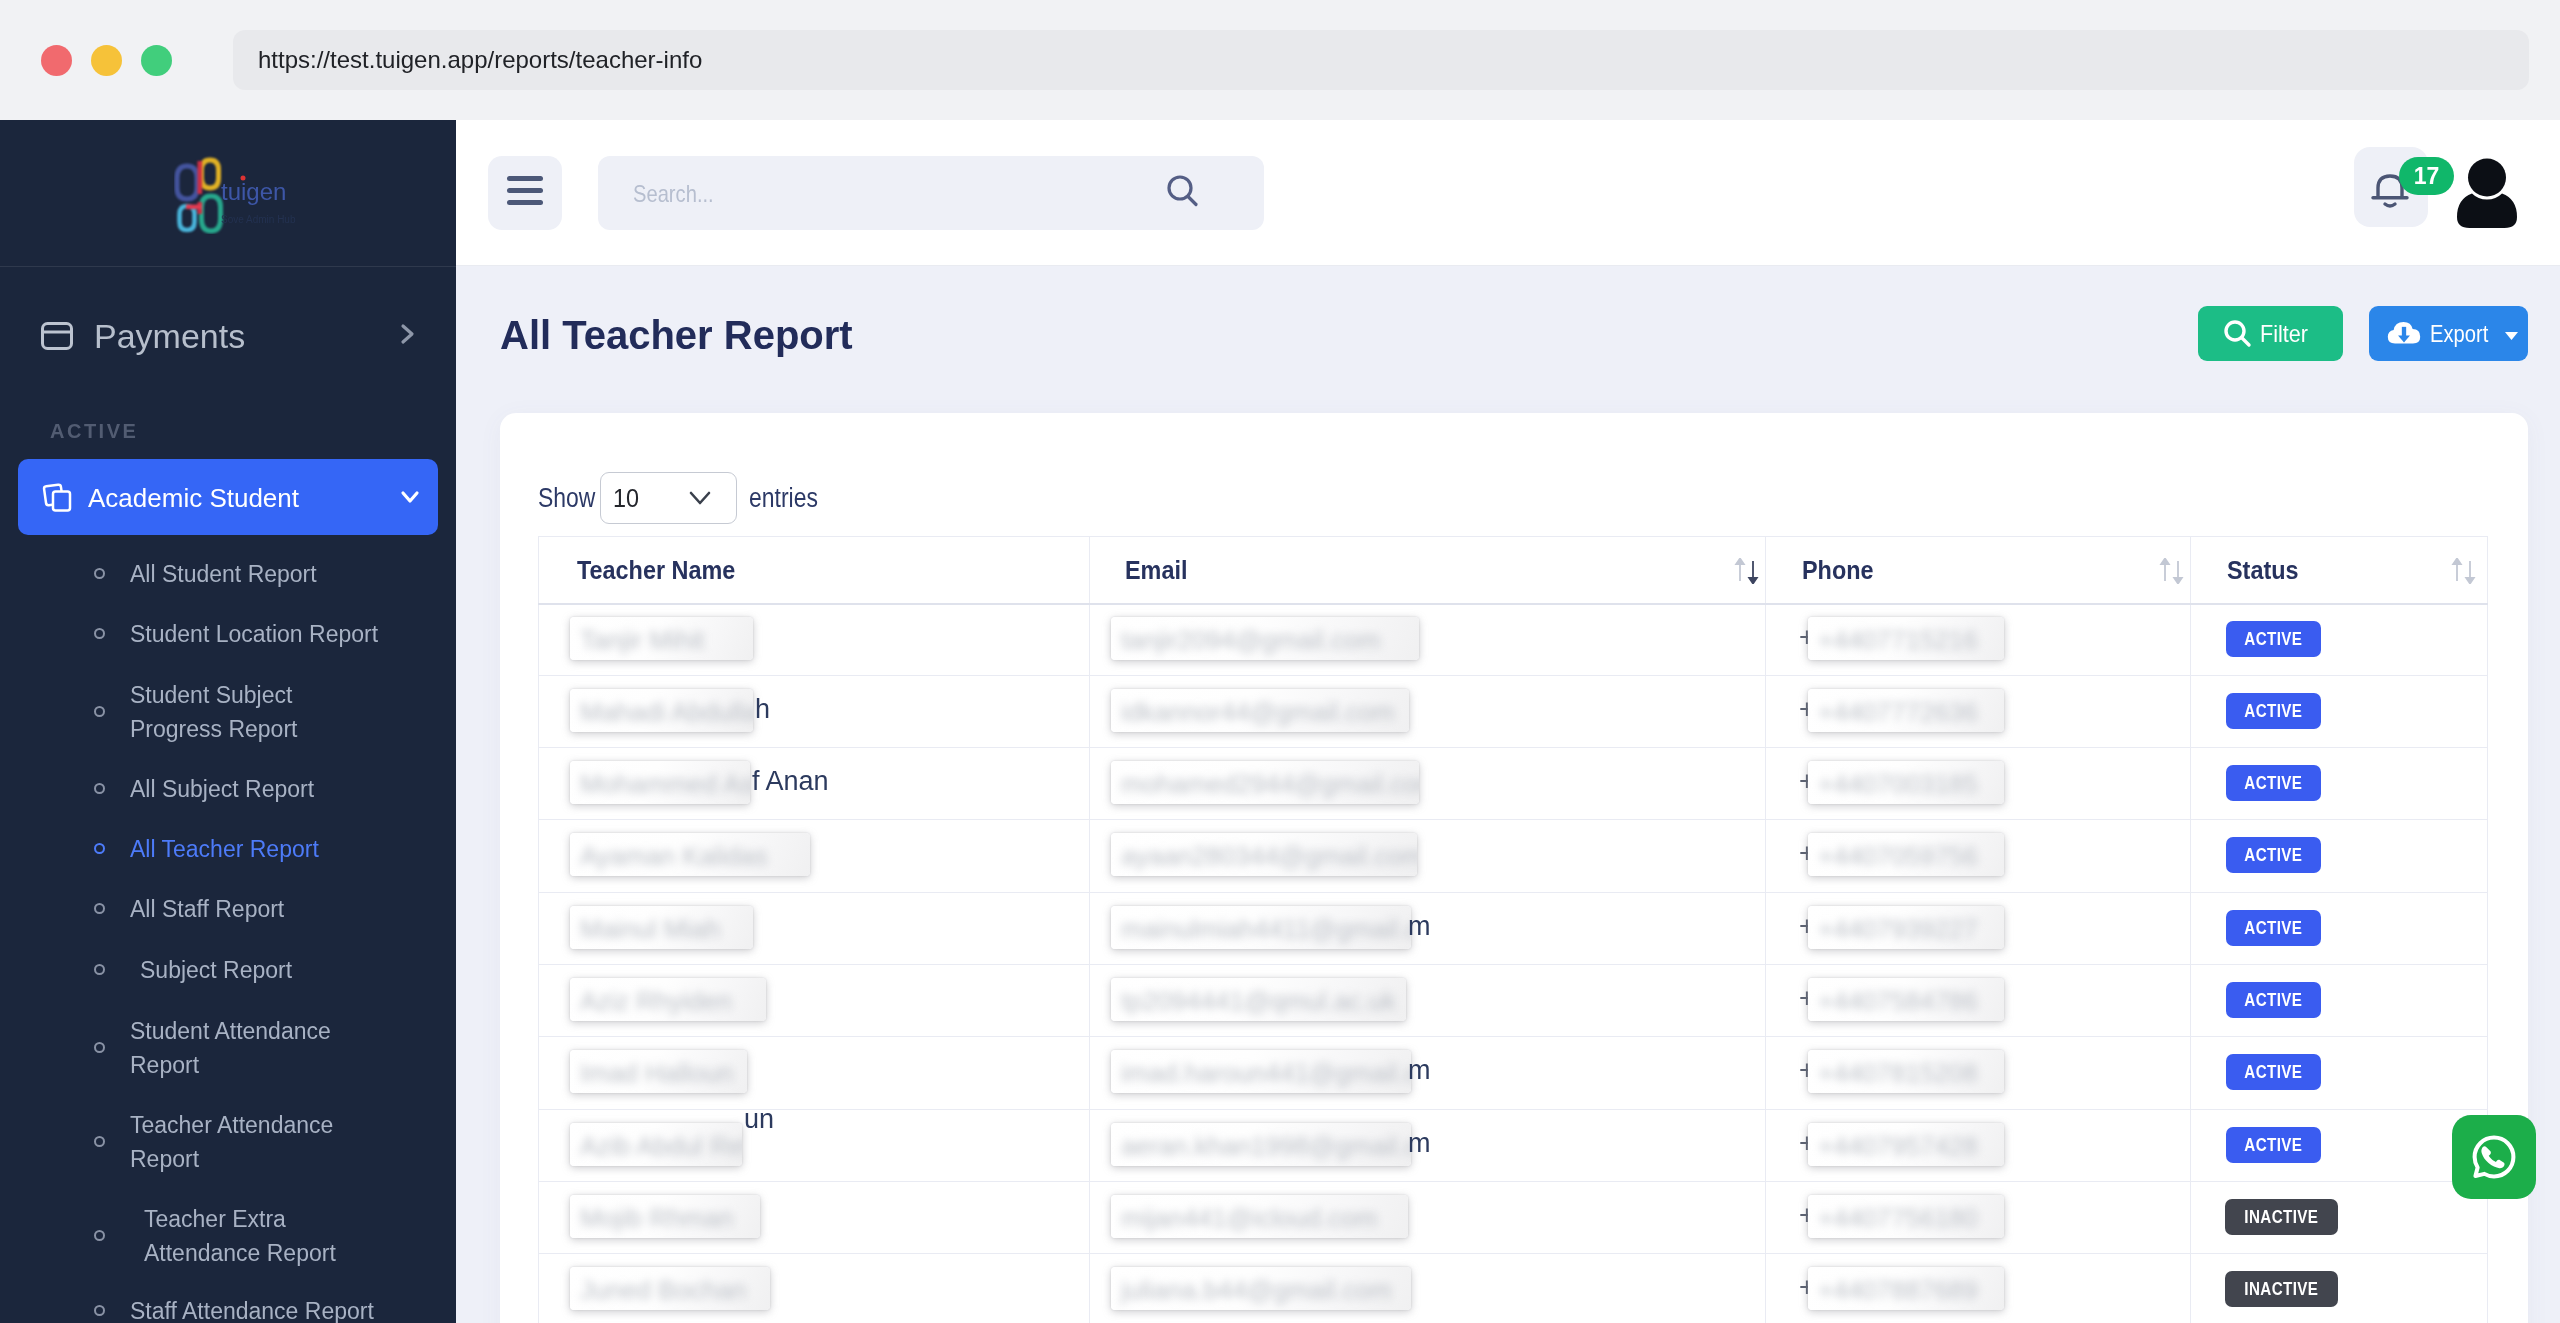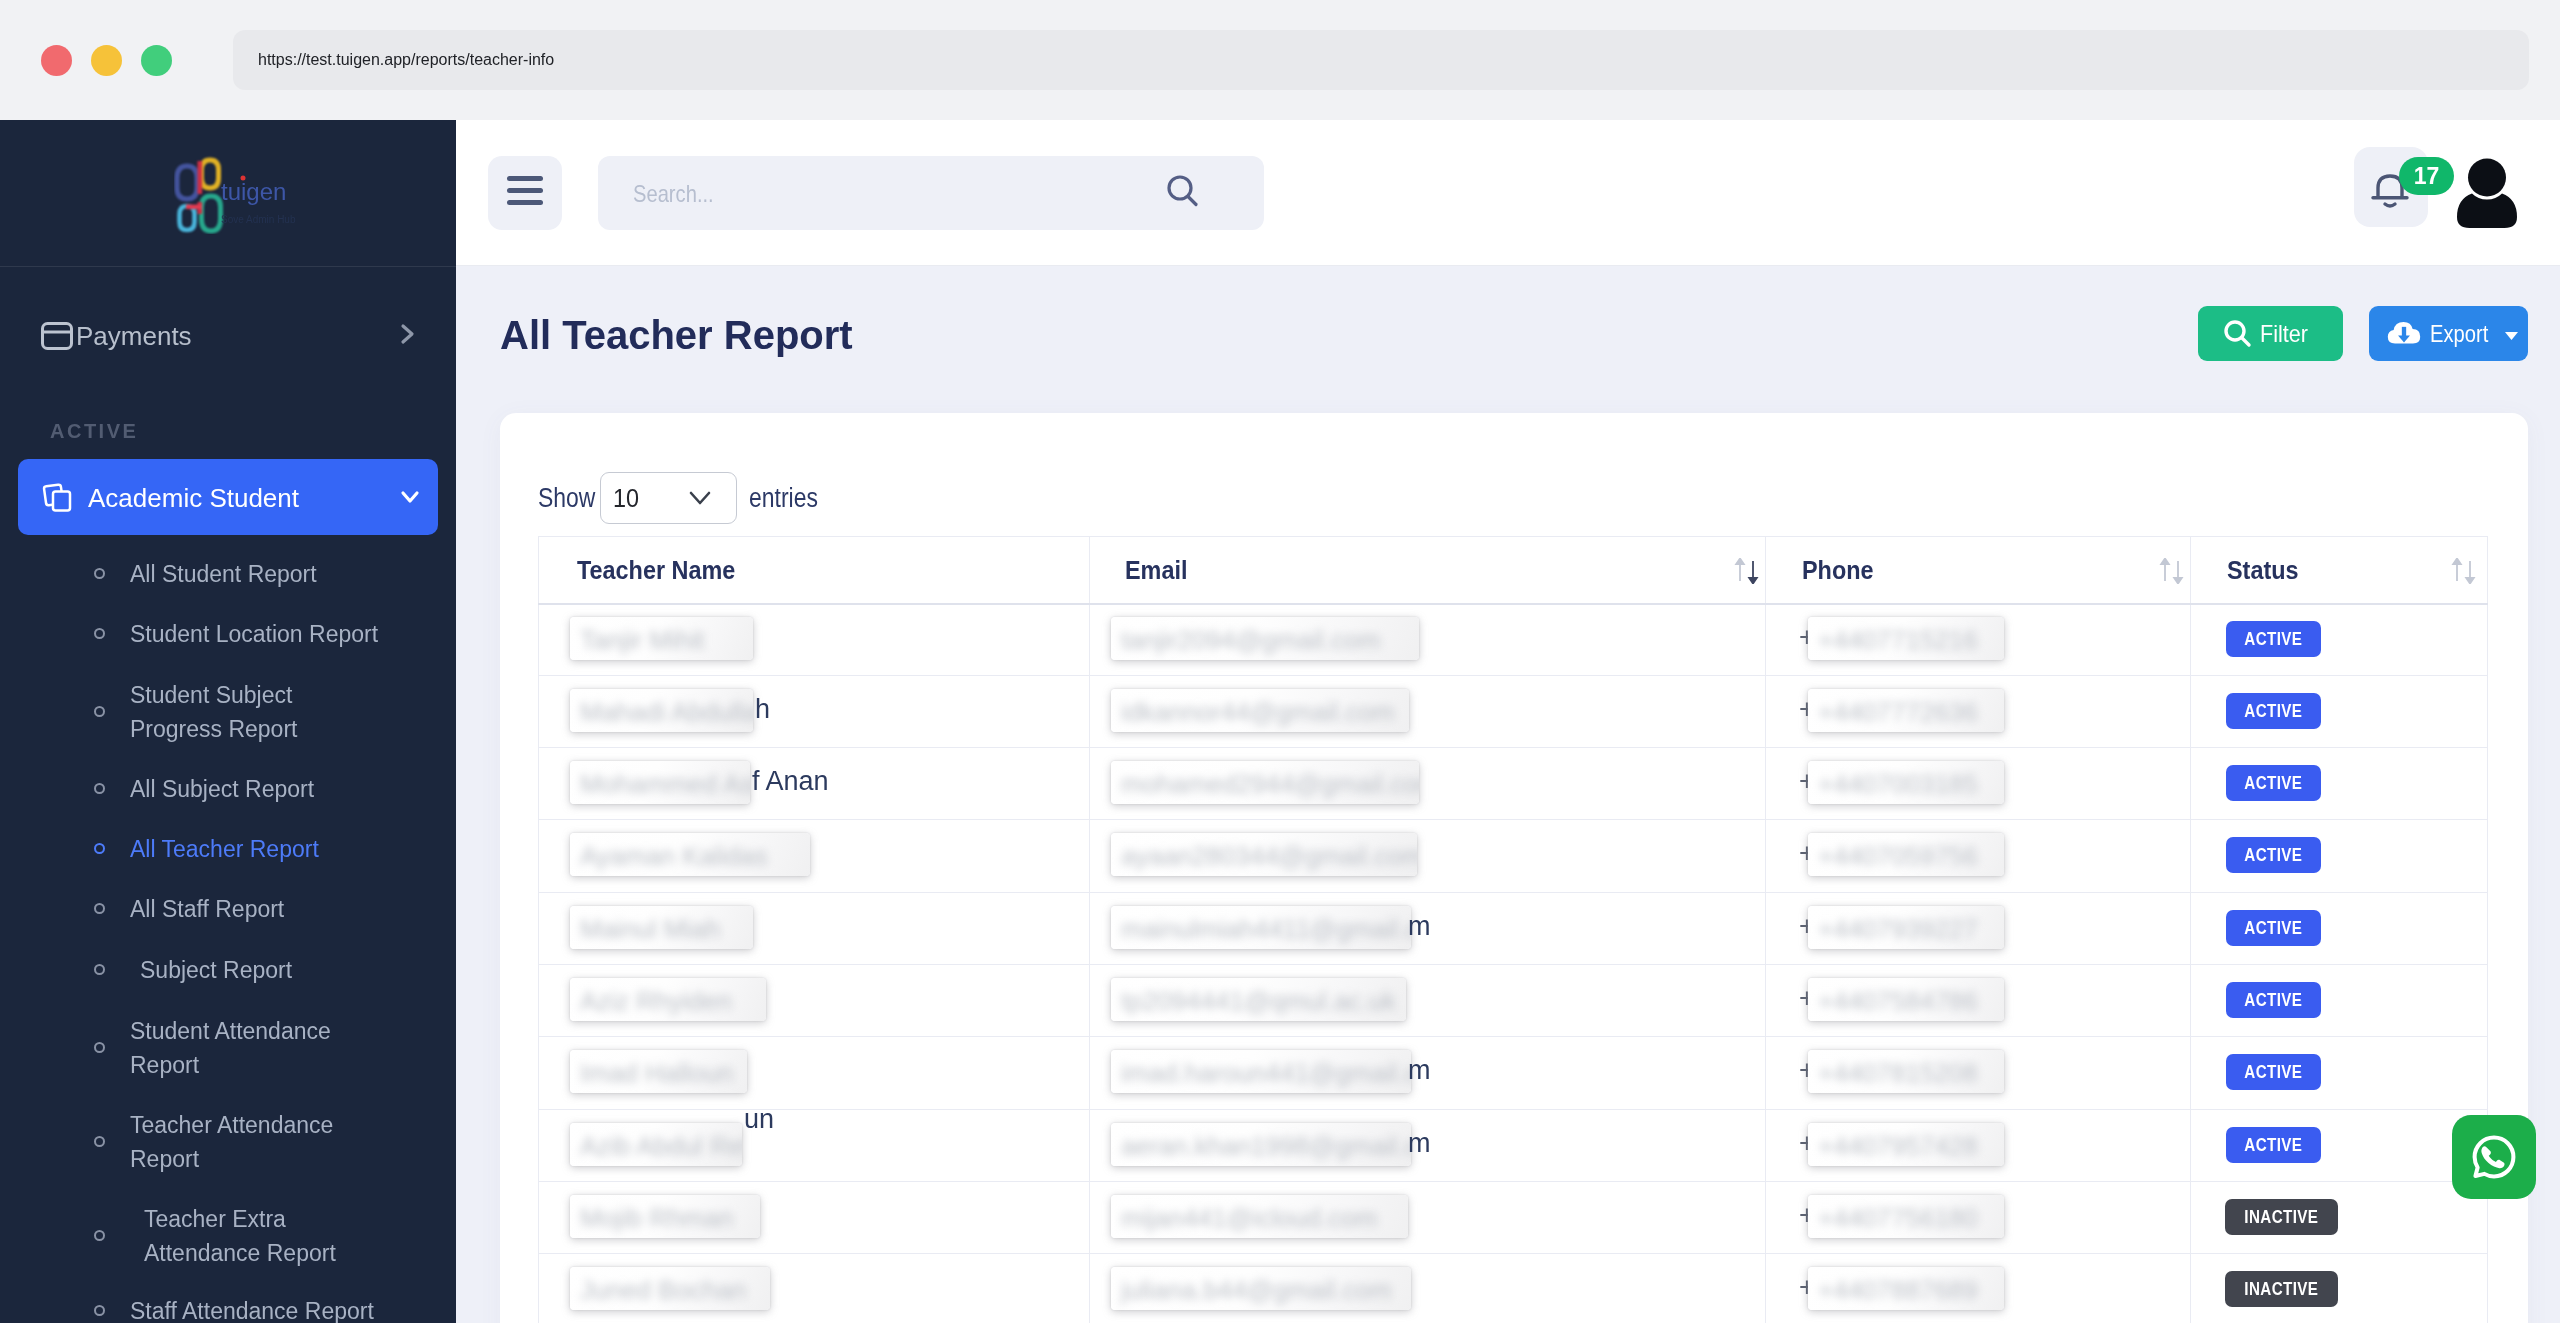--- a/index.html
+++ b/index.html
@@ -14,21 +14,21 @@
 .badge i{font-style:normal;display:inline-block;transform:scaleX(.8)}
 .sub{position:absolute;font-size:23px;color:#a8b2c4;line-height:34px}
 </style></head>
 <body>
 
 <div style="position:absolute;left:0;top:0;width:2560px;height:120px;background:#f1f2f4;"></div>
 <div style="position:absolute;left:41px;top:45px;width:31px;height:31px;border-radius:50%;background:#f16a6e;"></div>
 <div style="position:absolute;left:91px;top:45px;width:31px;height:31px;border-radius:50%;background:#f6c239;"></div>
 <div style="position:absolute;left:141px;top:45px;width:31px;height:31px;border-radius:50%;background:#41ce7c;"></div>
 <div style="position:absolute;left:233px;top:30px;width:2296px;height:60px;border-radius:12px;background:#e8e9ec;">
-    <div style="position:absolute;left:25px;top:0;line-height:60px;font-size:16px;color:#202227;">https://test.tuigen.app/reports/teacher-info</div>
+    <div style="position:absolute;left:25px;top:0;line-height:60px;font-size:24px;color:#202227;">https://test.tuigen.app/reports/teacher-info</div>
   </div>
 <div style="position:absolute;left:0px;top:120px;width:456px;height:1203px;background:#1b263c;"></div>
 <svg style="position:absolute;left:174px;top:152px" width="135" height="82" viewBox="0 0 135 82">
 <g fill="none" style="filter:blur(1.1px)">
 <path d="M13 14 Q3 14 3 26 L3 36 Q3 47 13 47 Q23 47 23 36 L23 26 Q23 14 13 14 Z" stroke="#44549e" stroke-width="5"></path>
 <path d="M36 8 Q27.5 8 27.5 18 L27.5 26 Q27.5 36 36 36 Q44.5 36 44.5 26 L44.5 18 Q44.5 8 36 8 Z" stroke="#e0b125" stroke-width="5"></path>
 <path d="M13 54 Q5.5 54 5.5 62 L5.5 70 Q5.5 78 13 78 Q20.5 78 20.5 70 L20.5 62 Q20.5 54 13 54 Z" stroke="#49b4da" stroke-width="4.6"></path>
 <path d="M37 44 Q27.5 44 27.5 55 L27.5 67 Q27.5 79 37 79 Q46.5 79 46.5 67 L46.5 55 Q46.5 44 37 44 Z" stroke="#27a78c" stroke-width="5"></path>
 <rect x="23.5" y="9" width="4.6" height="33" fill="#cf2f44"></rect>
 <rect x="23.5" y="50" width="4.6" height="12" fill="#cf2f44"></rect>
@@ -38,21 +38,21 @@
 <text x="47" y="48" font-family="Liberation Sans,sans-serif" font-size="24" fill="#3d56a7">tuigen</text>
 <circle cx="69" cy="26" r="2.5" fill="#d33"></circle>
 <text x="47" y="71" font-family="Liberation Sans,sans-serif" font-size="10" fill="#233150">Sove Admin Hub</text>
 </g>
 </svg>
 <div style="position:absolute;left:0px;top:266px;width:456px;height:1px;background:rgba(255,255,255,.09);"></div>
 <svg style="position:absolute;left:41px;top:322px" width="32" height="28" viewBox="0 0 32 28">
 <rect x="1.5" y="1.5" width="29" height="25" rx="5" fill="none" stroke="#bcc3d0" stroke-width="3"></rect>
 <line x1="1.5" y1="10" x2="30.5" y2="10" stroke="#bcc3d0" stroke-width="3"></line>
 </svg>
-<div style="position:absolute;left:76px;top:321px;width:220px;height:30px;font-size:26px;color:#b7bfcc;line-height:30px;">Payments</div>
+<div style="position:absolute;left:94px;top:321px;width:220px;height:30px;font-size:34px;color:#b7bfcc;line-height:30px;">Payments</div>
 <svg style="position:absolute;left:399px;top:323px" width="17" height="22" viewBox="0 0 17 22">
 <polyline points="4,3 13,11 4,19" fill="none" stroke="#8e97a9" stroke-width="3.2" stroke-linecap="round" stroke-linejoin="round"></polyline>
 </svg>
 <div style="position:absolute;left:50px;top:420px;width:300px;height:24px;font-size:20px;font-weight:bold;color:#525c72;letter-spacing:2.5px;">ACTIVE</div>
 <div style="position:absolute;left:18px;top:459px;width:420px;height:76px;border-radius:10px;background:#3566f6;"></div>
 <svg style="position:absolute;left:42px;top:483px" width="32" height="30" viewBox="0 0 32 30">
 <rect x="3" y="2.5" width="17" height="19" rx="2.5" fill="none" stroke="#fff" stroke-width="2.5" transform="rotate(-8 11 12)"></rect>
 <rect x="11" y="8.5" width="17" height="19" rx="2.5" fill="#3566f6" stroke="#fff" stroke-width="2.5"></rect>
 </svg>
 <div style="position:absolute;left:88px;top:483px;width:300px;height:30px;font-size:26px;color:#fff;line-height:30px;">Academic Student</div>

